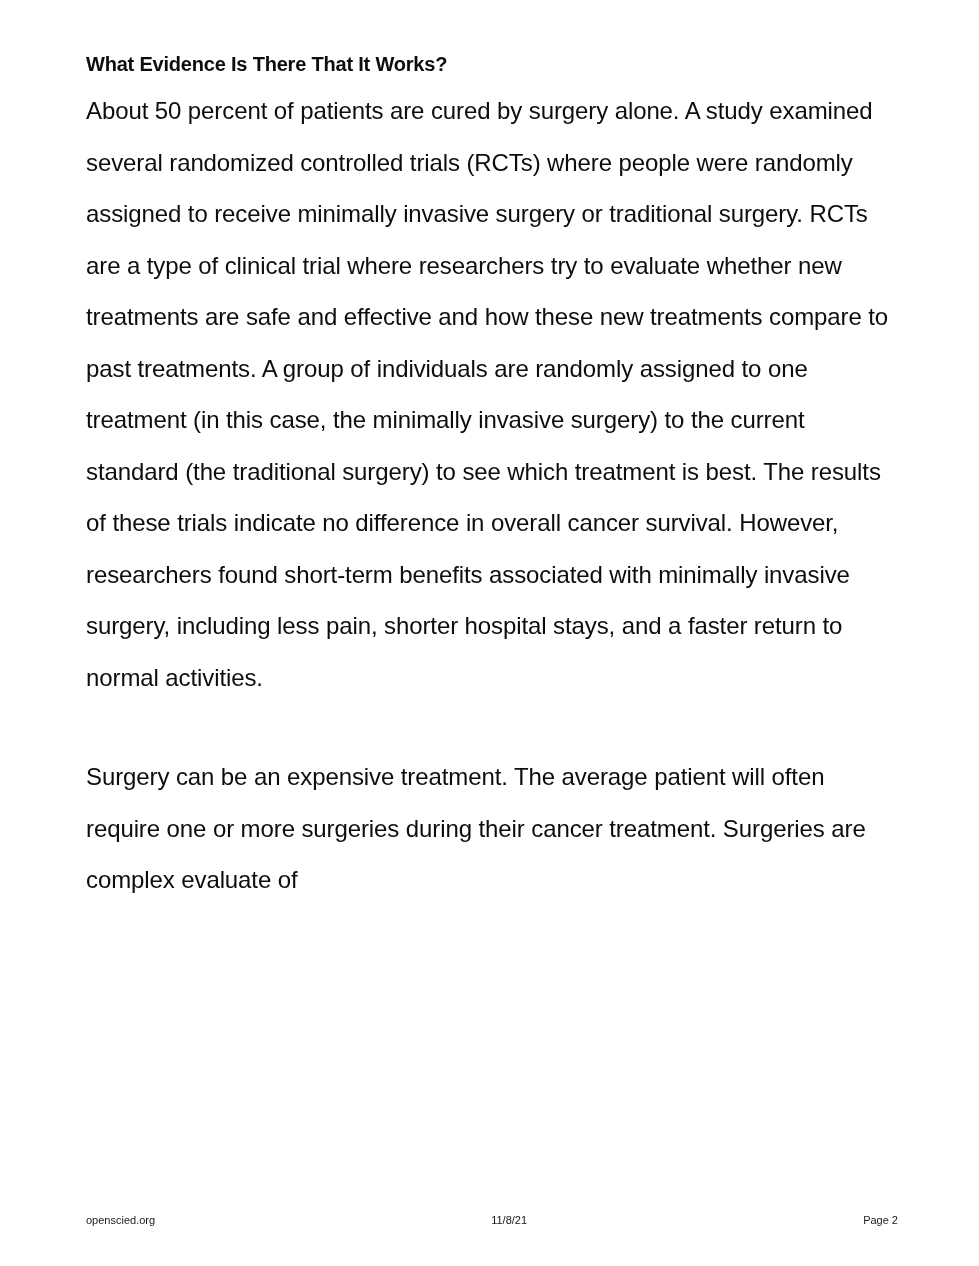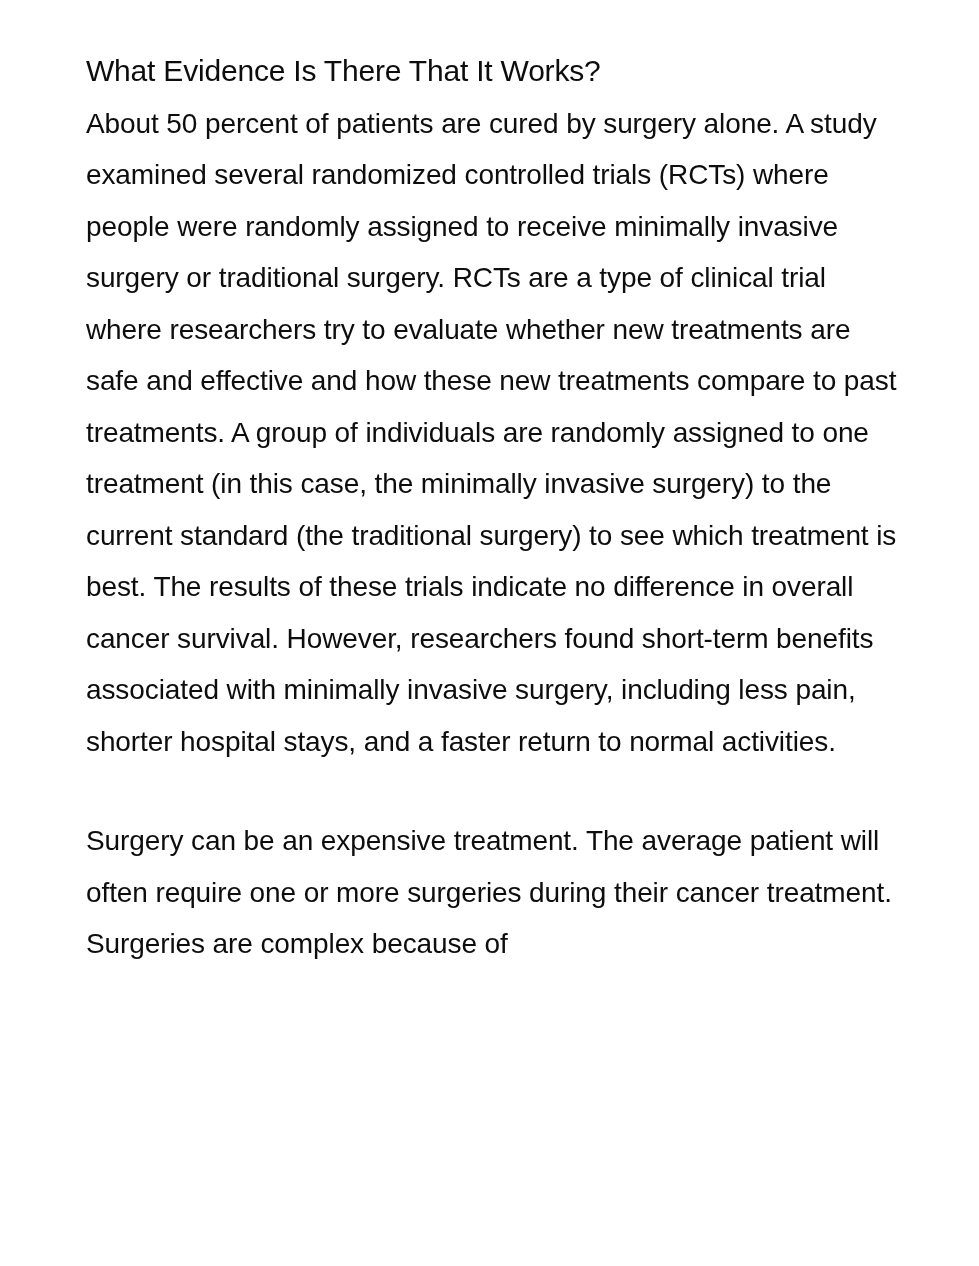--- a/index.html
+++ b/index.html
@@ -23,29 +23,29 @@
     height: 1266px;
     background: #ffffff;
   }
   .content {
     position: absolute;
     left: 86px;
     top: 52px;
     width: 812px;
   }
   h2.section-heading {
-    font-size: 30px;
-    font-weight: normal;
+    font-size: 20px;
+    font-weight: bold;
     line-height: 1.25;
     margin: 0 0 8px 0;
     letter-spacing: -0.2px;
     color: #0d0d0d;
   }
   p.body-paragraph {
-    font-size: 28px;
+    font-size: 24px;
     line-height: 51.5px;
     margin: 0;
     color: #0d0d0d;
     letter-spacing: -0.1px;
   }
   .block-gap {
     height: 48px;
   }
   .footer {
     position: absolute;
@@ -80,19 +80,24 @@
   <div class="content">
 
     <div>
       <h2 class="section-heading">What Evidence Is There That It Works?</h2>
       <p class="body-paragraph">About 50 percent of patients are cured by surgery alone. A study examined several randomized controlled trials (RCTs) where people were randomly assigned to receive minimally invasive surgery or traditional surgery. RCTs are a type of clinical trial where researchers try to evaluate whether new treatments are safe and effective and how these new treatments compare to past treatments. A group of individuals are randomly assigned to one treatment (in this case, the minimally invasive surgery) to the current standard (the traditional surgery) to see which treatment is best. The results of these trials indicate no difference in overall cancer survival. However, researchers found short-term benefits associated with minimally invasive surgery, including less pain, shorter hospital stays, and a faster return to normal activities.</p>
     </div>
 
     <div class="block-gap"></div>
 
     <div>
-      <p class="body-paragraph">Surgery can be an expensive treatment. The average patient will often require one or more surgeries during their cancer treatment. Surgeries are complex because of</p>
+      <p class="body-paragraph">Surgery can be an expensive treatment. The average patient will often require one or more surgeries during their cancer treatment. Surgeries are complex evaluate of</p>
     </div>
 
   </div>
 
+  <div class="footer">
+    <span class="footer-left">openscied.org</span>
+    <span class="footer-center">11/8/21</span>
+    <span class="footer-right">Page 2</span>
+  </div>
 
 </div>
 
 </body></html>

